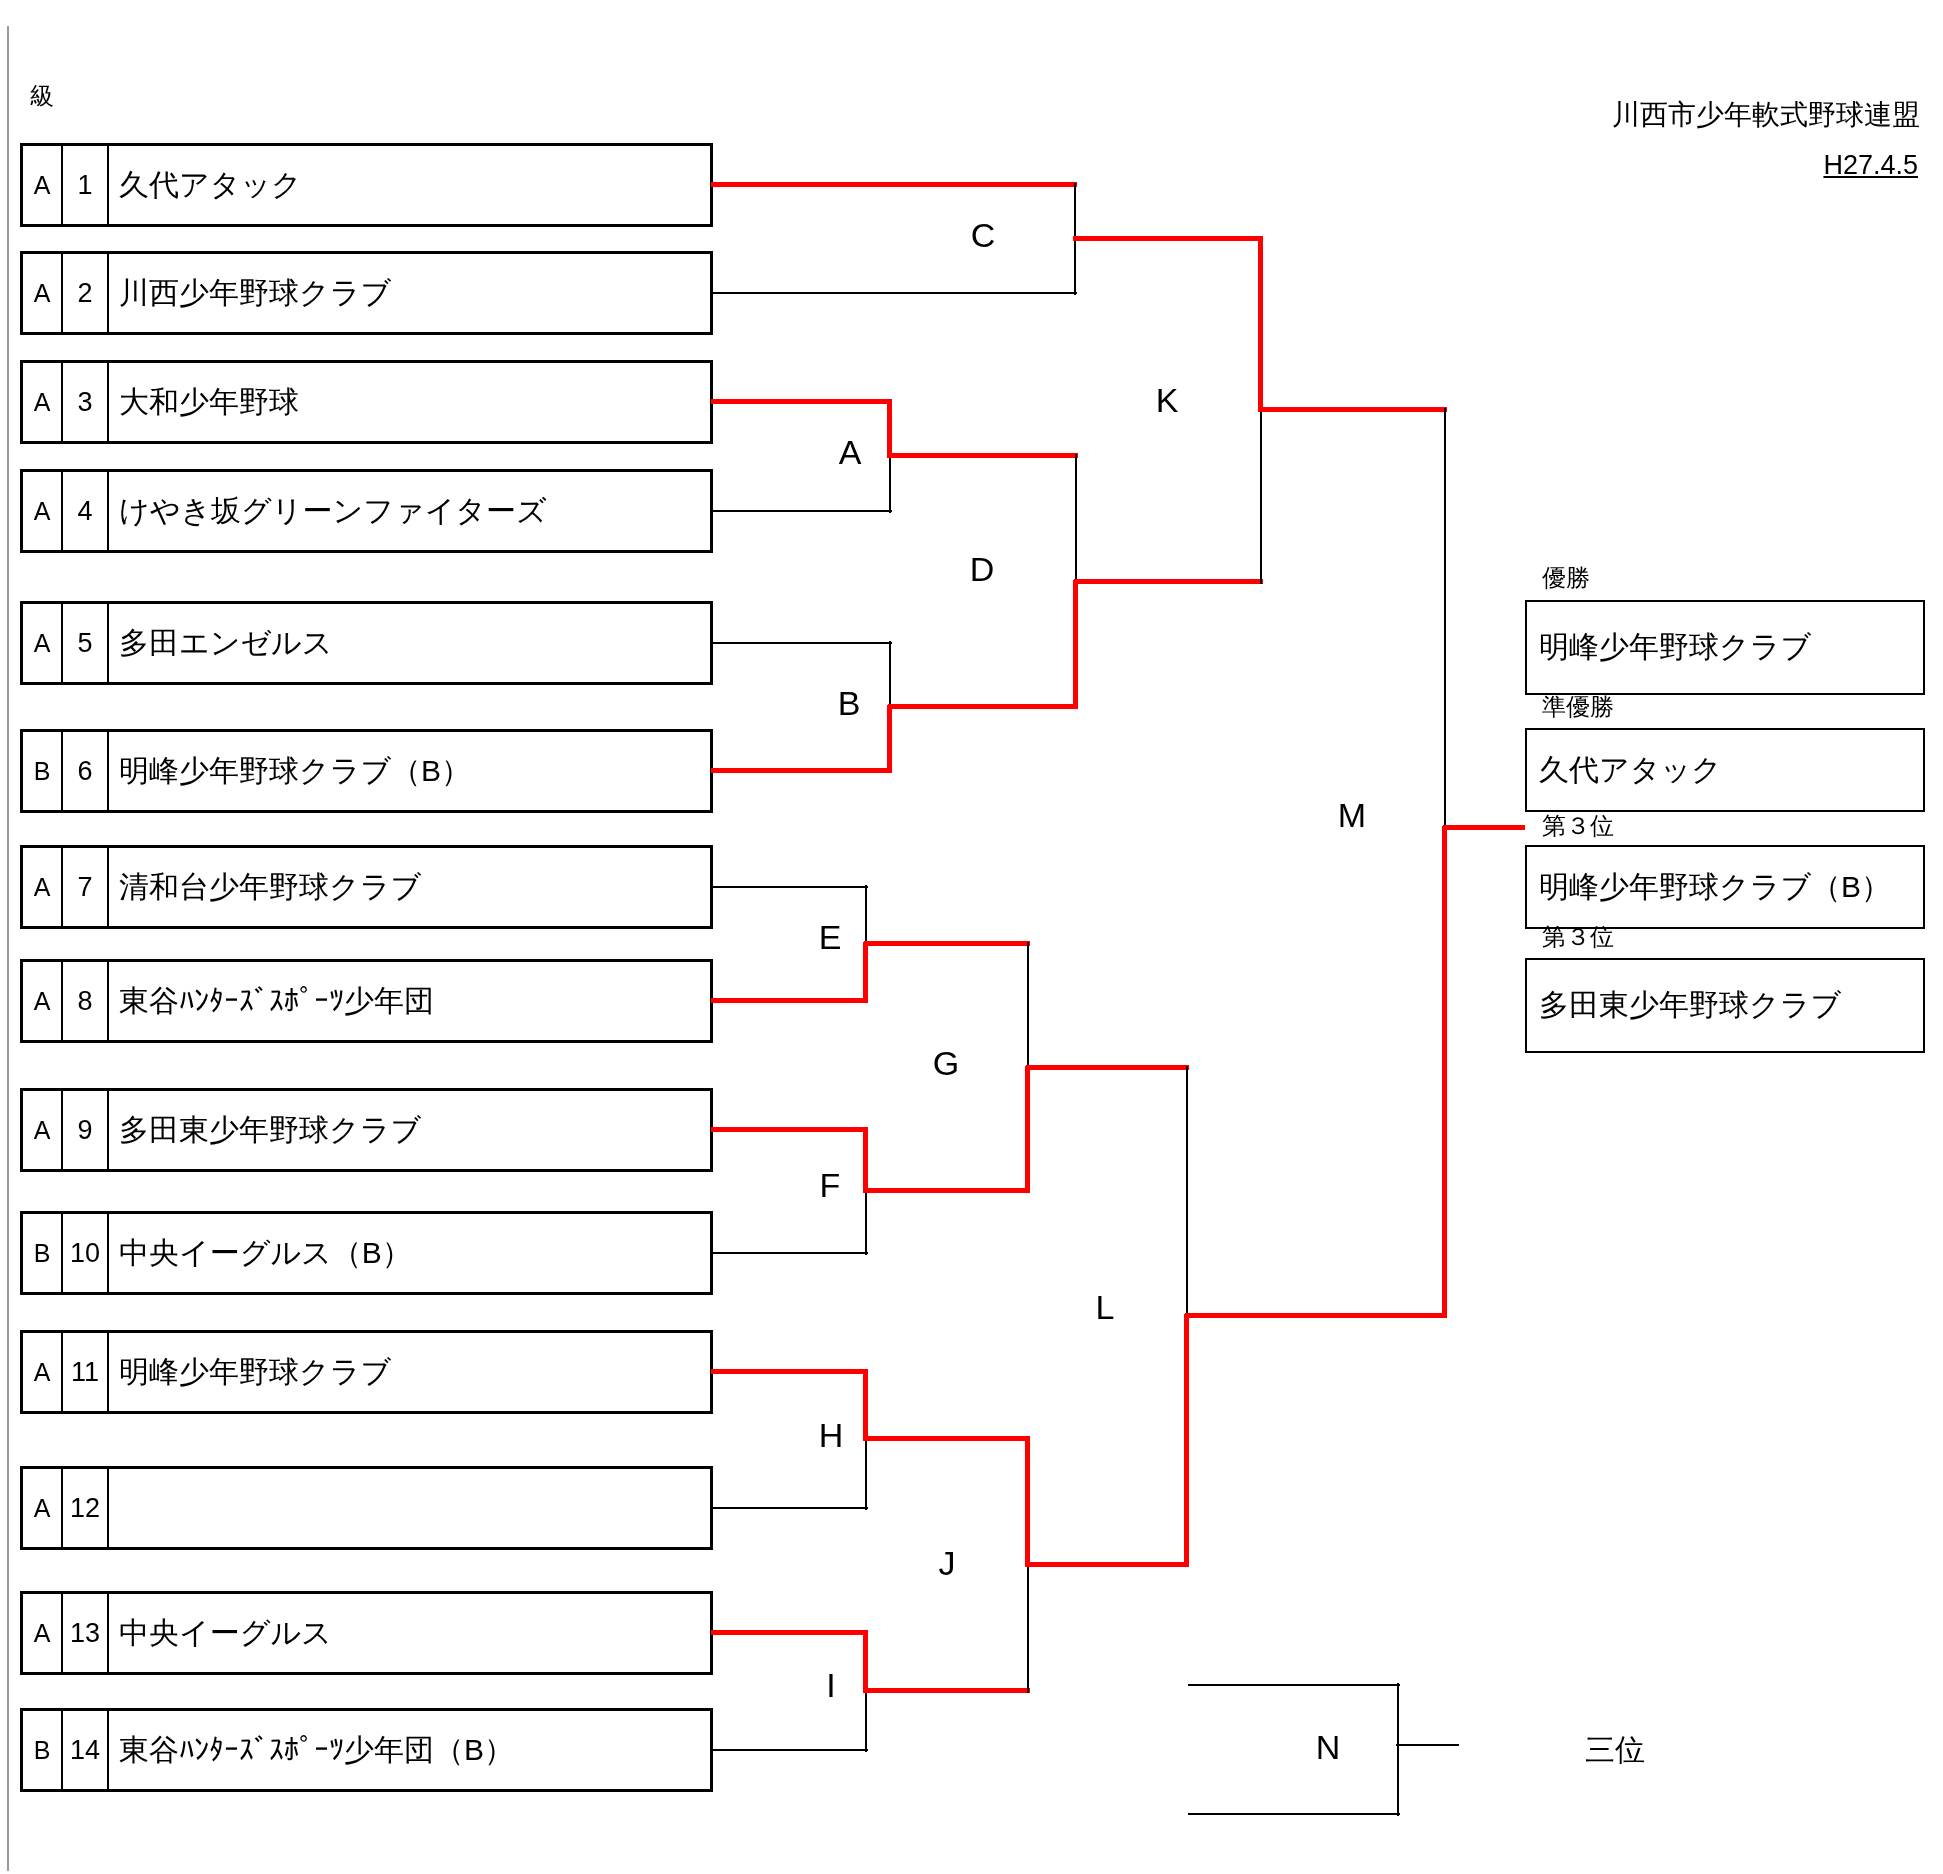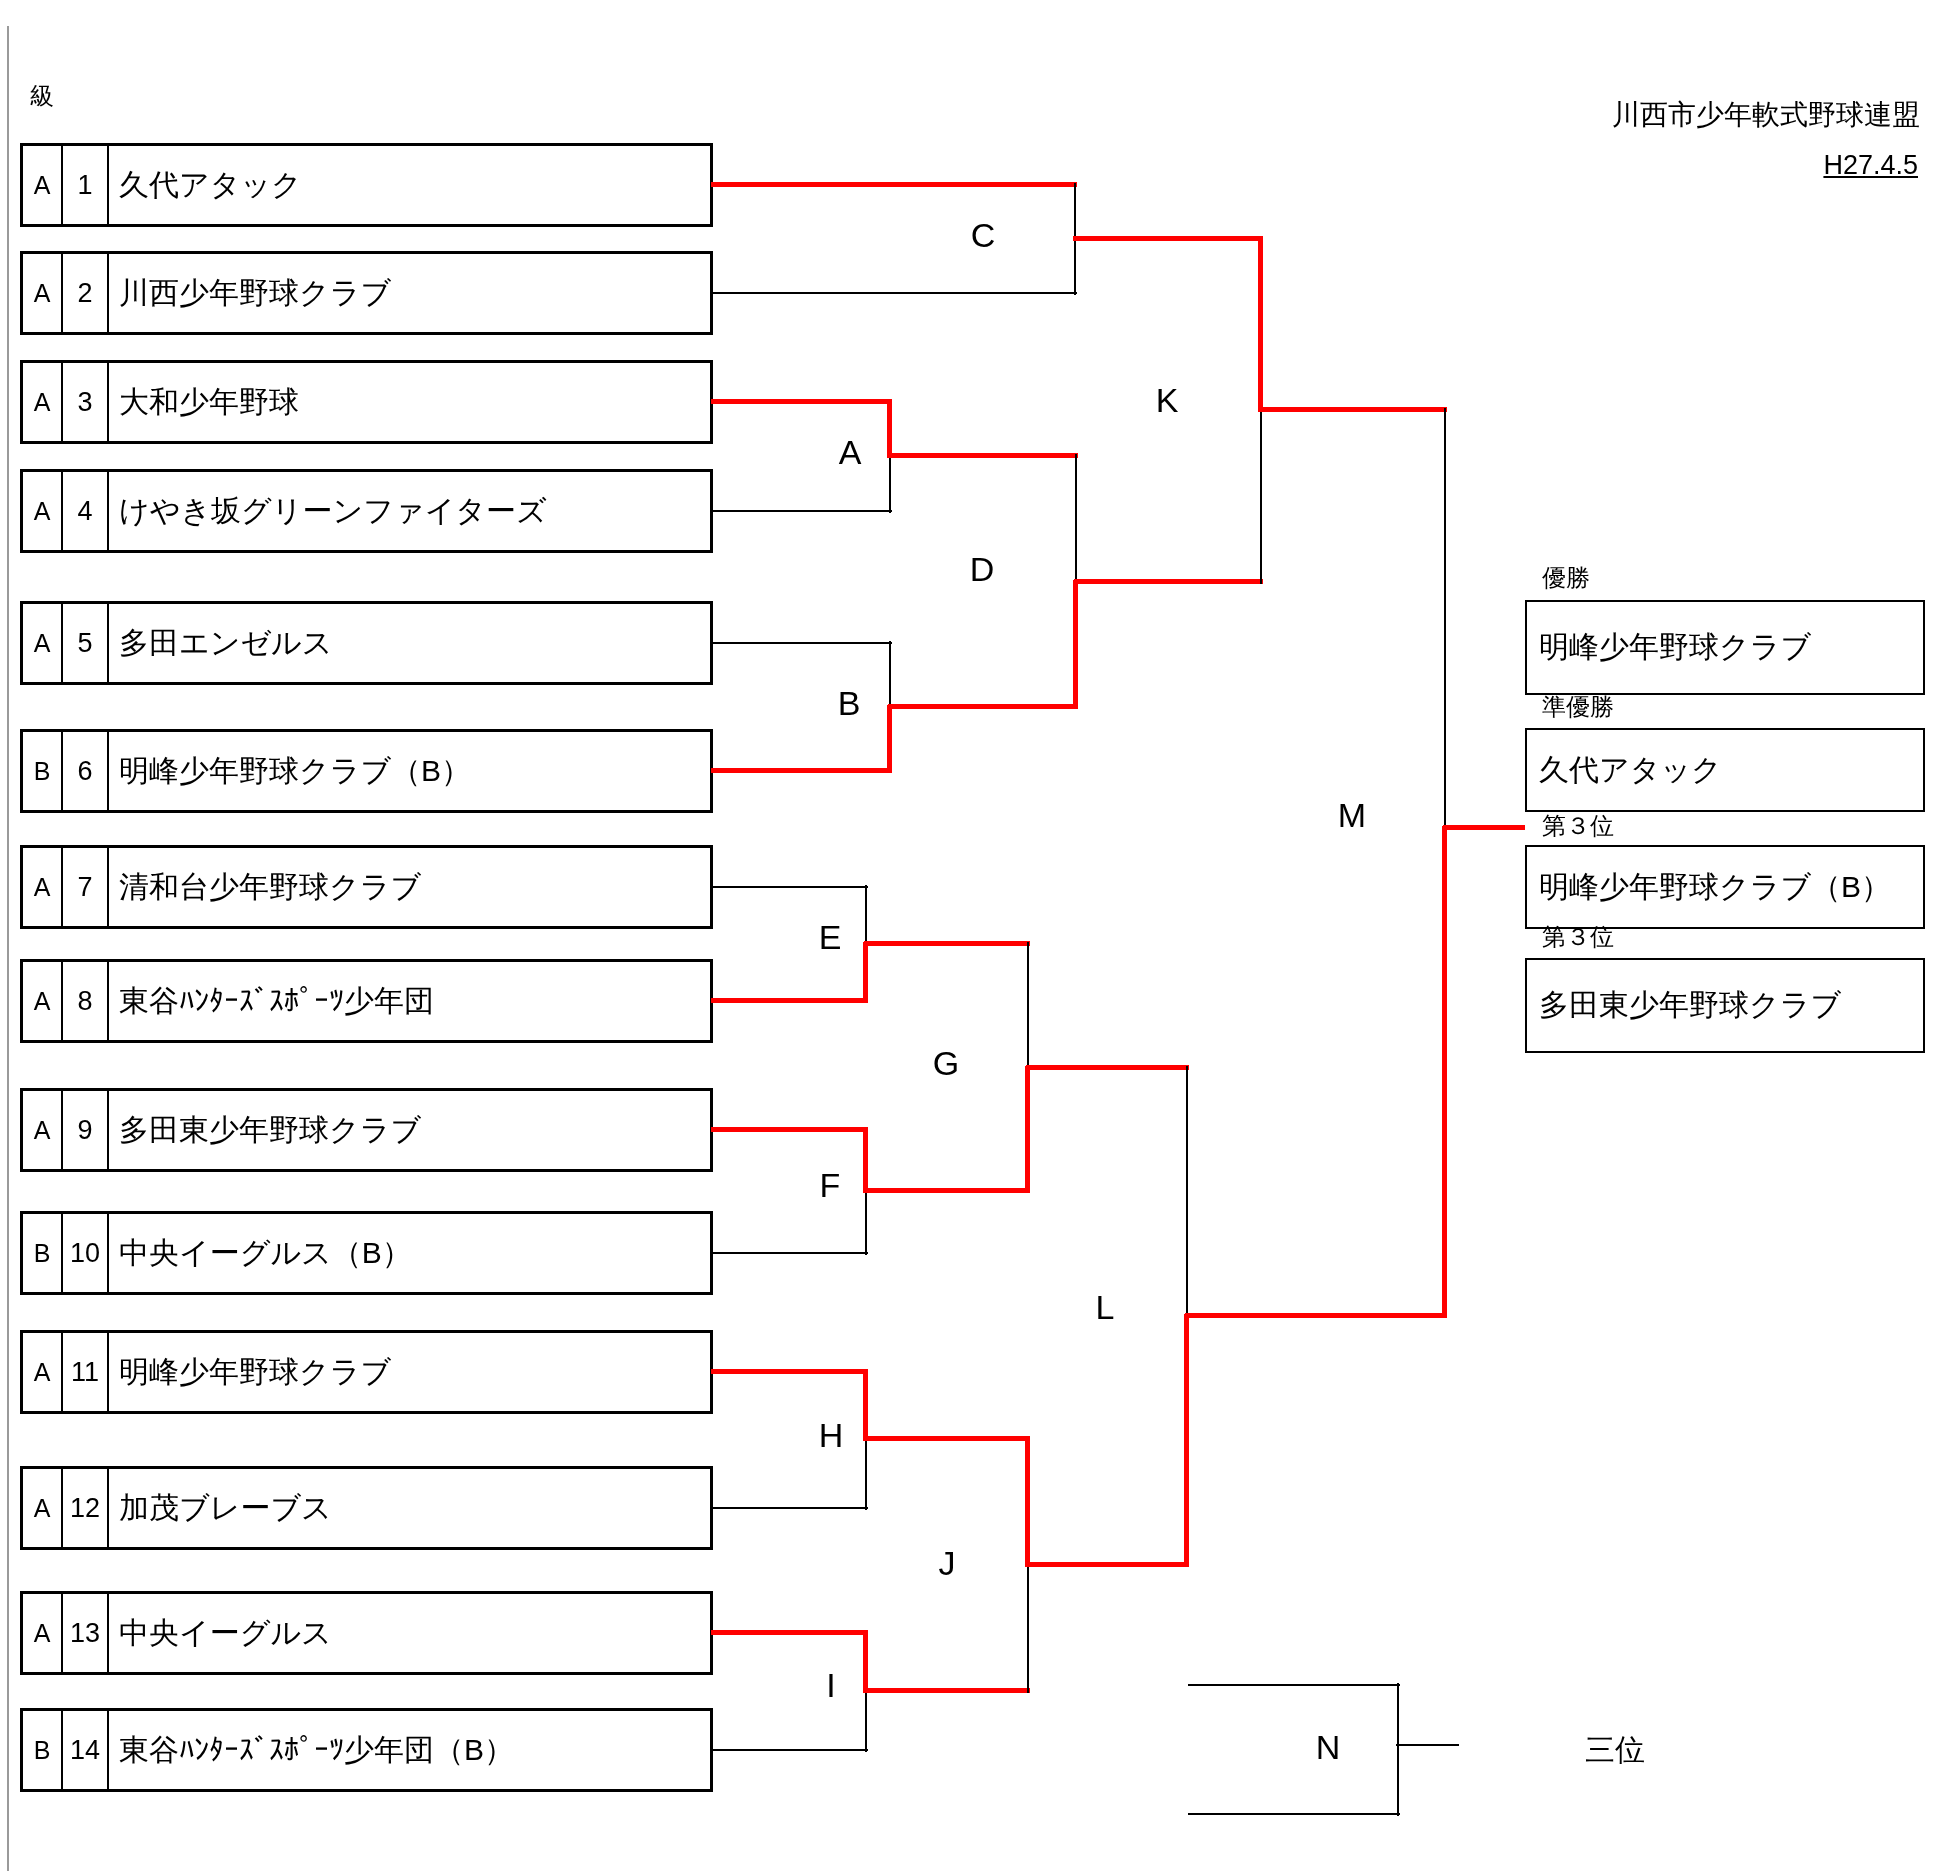--- a/index.html
+++ b/index.html
@@ -85,21 +85,20 @@
         <div class="tn">中央イーグルス（B）</div>
       </div>
       <div class="tbox" style="top: 1330px;">
         <div class="tc tc1">A</div>
         <div class="tc tc2">11</div>
         <div class="tn">明峰少年野球クラブ</div>
       </div>
       <div class="tbox" style="top: 1466px;">
         <div class="tc tc1">A</div>
         <div class="tc tc2">12</div>
-        <div class="tn">加茂ブレーブス</div>
       </div>
       <div class="tbox" style="top: 1591px;">
         <div class="tc tc1">A</div>
         <div class="tc tc2">13</div>
         <div class="tn">中央イーグルス</div>
       </div>
       <div class="tbox" style="top: 1708px;">
         <div class="tc tc1">B</div>
         <div class="tc tc2">14</div>
         <div class="tn">東谷ﾊﾝﾀｰｽﾞｽﾎﾟｰﾂ少年団（B）</div>

